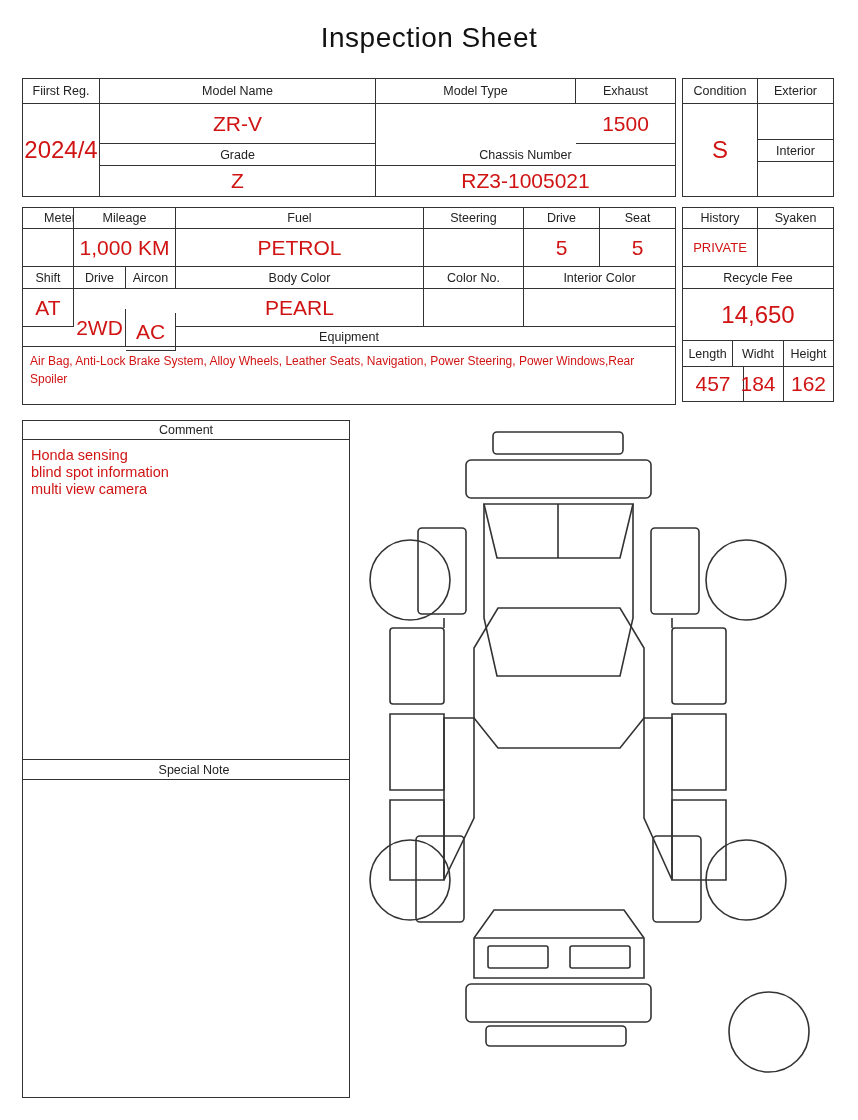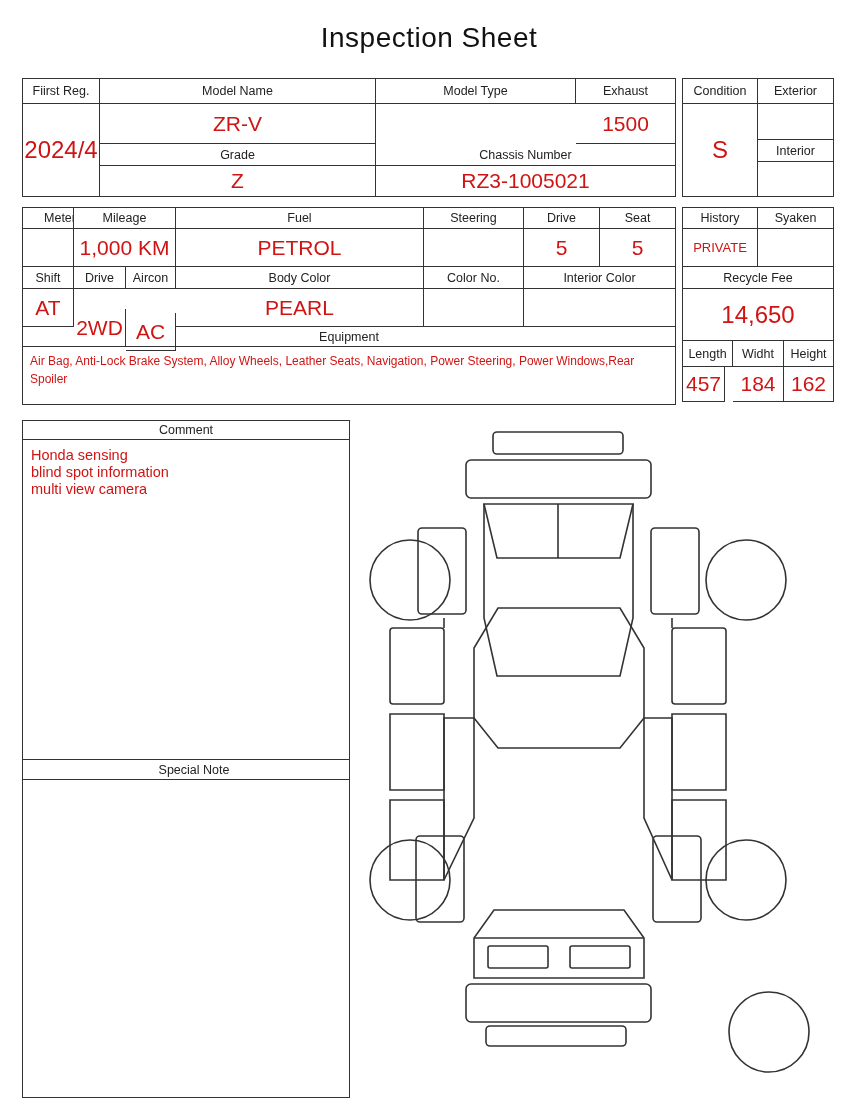--- a/index.html
+++ b/index.html
@@ -158,21 +158,21 @@
   <div class="box hdr" style="left:424px;top:267px;width:100px;height:22px;border-left:none;border-top:none;">Color No.</div>
   <div class="box val" style="left:424px;top:289px;width:100px;height:38px;border-left:none;border-top:none;"></div>
 
   <div class="box hdr" style="left:524px;top:267px;width:152px;height:22px;border-left:none;border-top:none;">Interior Color</div>
   <div class="box val" style="left:524px;top:289px;width:152px;height:38px;border-left:none;border-top:none;"></div>
 
   <div class="box hdr" style="left:682px;top:267px;width:152px;height:22px;border-top:none;">Recycle Fee</div>
   <div class="box val-lg" style="left:682px;top:289px;width:152px;height:52px;border-top:none;">14,650</div>
 
   <div class="box hdr" style="left:682px;top:341px;width:51px;height:26px;border-top:none;">Length</div>
-  <div class="box val" style="left:682px;top:367px;width:43px;height:35px;border-top:none;">457</div>
+  <div class="box val" style="left:682px;top:367px;width:62px;height:35px;border-top:none;">457</div>
 
   <div class="box hdr" style="left:733px;top:341px;width:51px;height:26px;border-left:none;border-top:none;">Widht</div>
   <div class="box val" style="left:733px;top:367px;width:51px;height:35px;border-left:none;border-top:none;">184</div>
 
   <div class="box hdr" style="left:784px;top:341px;width:50px;height:26px;border-left:none;border-top:none;">Height</div>
   <div class="box val" style="left:784px;top:367px;width:50px;height:35px;border-left:none;border-top:none;">162</div>
 
   <div class="box hdr" style="left:22px;top:327px;width:654px;height:20px;border-top:none;">Equipment</div>
   <div class="box" style="left:22px;top:347px;width:654px;height:58px;border-top:none;"></div>
   <div class="equip-text" style="left:24px;top:349px;width:650px;height:54px;">Air Bag, Anti-Lock Brake System, Alloy Wheels, Leather Seats, Navigation, Power Steering, Power Windows,Rear Spoiler</div>

